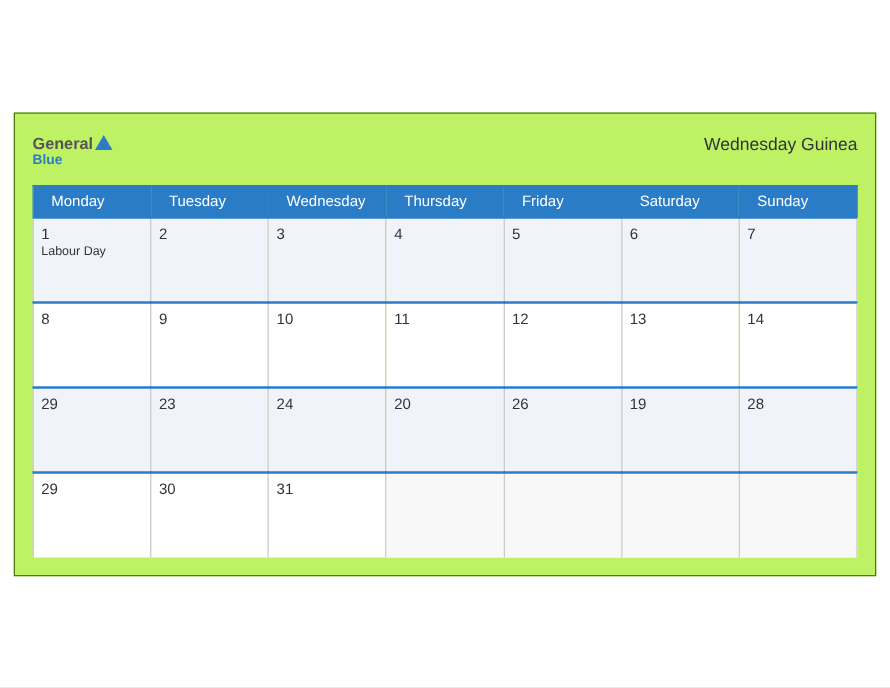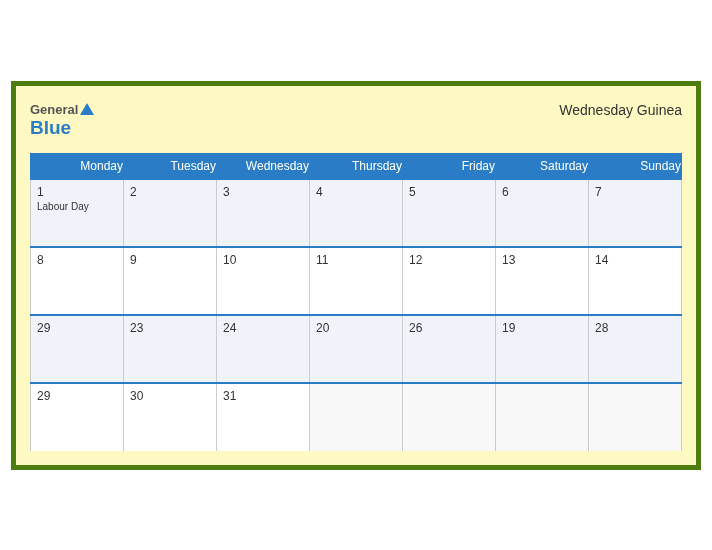--- a/index.html
+++ b/index.html
@@ -7,22 +7,22 @@
       background: #fff;
       font-family: Arial, sans-serif;
       width: 712px;
       height: 550px;
       display: flex;
       justify-content: center;
       align-items: center;
     }
     .calendar-wrapper {
       width: 690px;
-      background: #fef9c3;
-      border: 5px solid #4d7c0f;
+      background: #bef264;
+      border: 1px solid #4d7c0f;
       padding: 16px 14px 14px 14px;
     }
     .header {
       display: flex;
       justify-content: space-between;
       align-items: flex-start;
       margin-bottom: 14px;
     }
     .logo {
       display: flex;
@@ -56,22 +56,22 @@
       width: 100%;
       border-collapse: collapse;
     }
     .calendar-table thead tr {
       background-color: #2a7cc7;
     }
     .calendar-table thead th {
       color: #fff;
       font-size: 12px;
       font-weight: normal;
-      padding: 5px 0;
-      text-align: right;
+      padding: 5px 14px;
+      text-align: left;
       border: 1px solid #2a7cc7;
       margin-top: 12px;
     }
     .calendar-table tbody tr {
       height: 68px;
       vertical-align: top;
     }
     .calendar-table tbody tr:nth-child(odd) {
       background-color: #f0f4fa;
     }
@@ -110,21 +110,21 @@
     .logo-row {
       display: flex;
       align-items: center;
     }
     .logo-text-general {
       font-size: 13px;
       font-weight: bold;
       color: #555;
     }
     .logo-text-blue {
-      font-size: 19px;
+      font-size: 11px;
       font-weight: bold;
       color: #2a7cc7;
     }
   </style>
 </head>
 <body>
 
 <div class="calendar-wrapper">
   <div class="header">
     <div class="logo">

